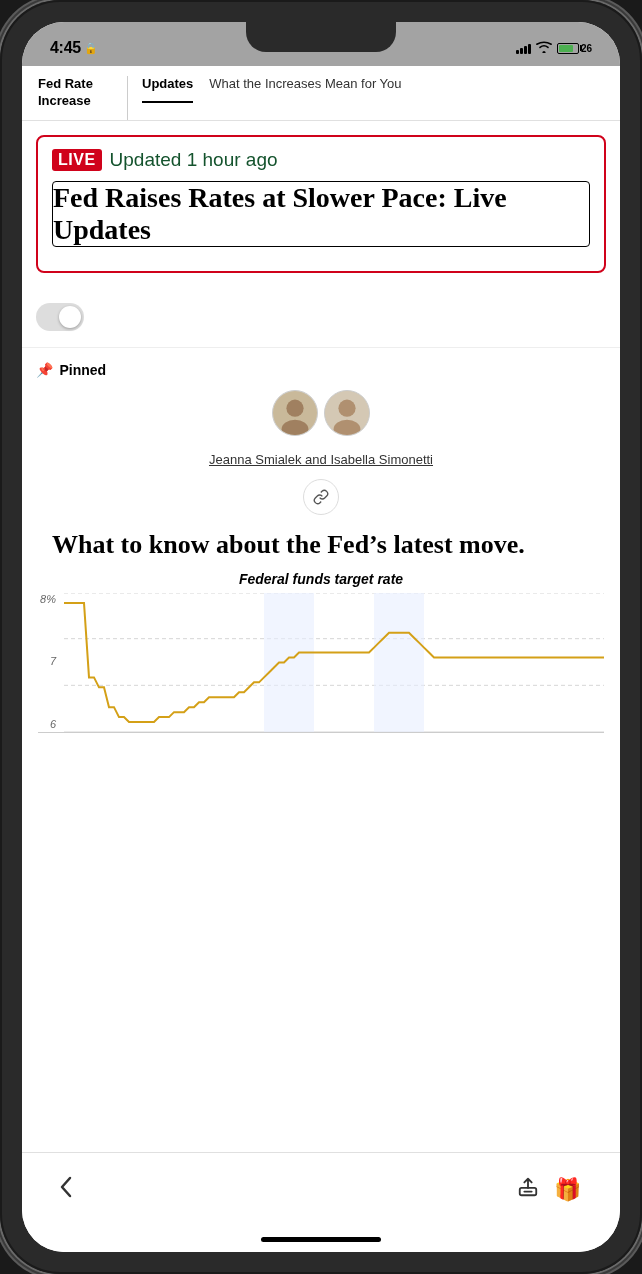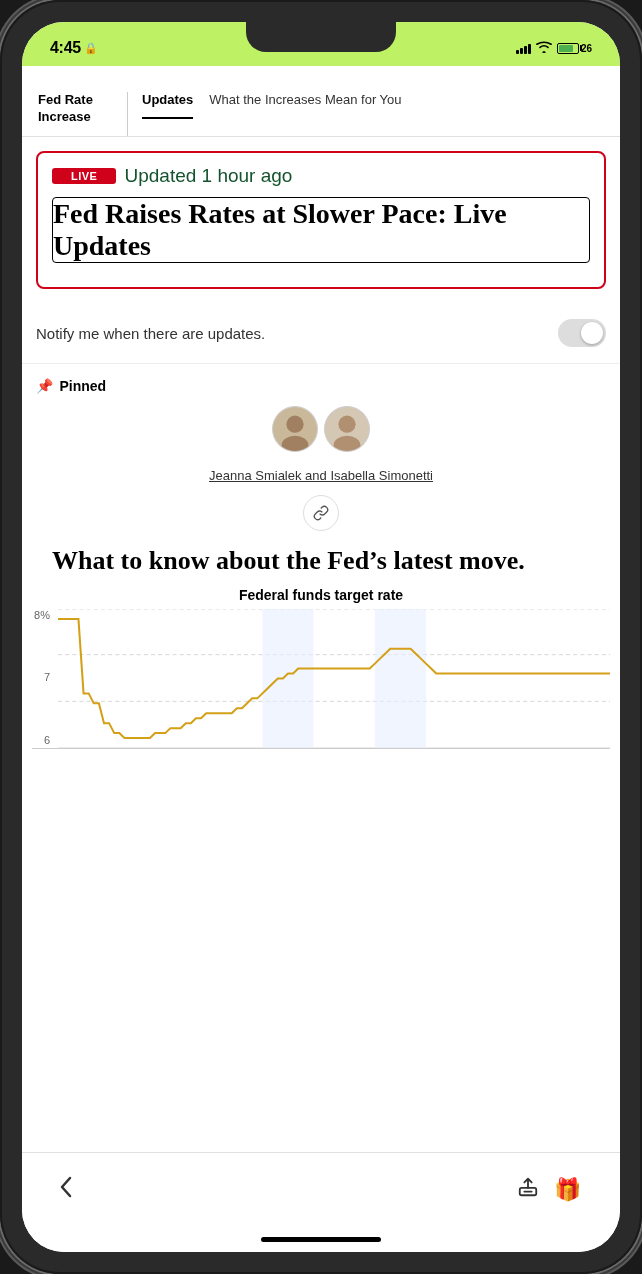--- a/index.html
+++ b/index.html
@@ -35,21 +35,21 @@
       bottom: 22px;
       background: #fff;
       border-radius: 42px;
       overflow: hidden;
       display: flex;
       flex-direction: column;
     }
 
     
     .status-bar {
-      background: #bef264;
+      background: #a3a3a3;
       display: flex;
       justify-content: space-between;
       align-items: center;
       padding: 12px 28px 4px 28px;
       min-height: 44px;
     }
 
     .status-time {
       font-size: 16px;
       font-weight: 700;
@@ -98,21 +98,20 @@
     .nav-bar {
       background: #fff;
       padding: 10px 16px 0 16px;
       border-bottom: 1px solid #e0e0e0;
     }
 
     .nav-title-row {
       display: flex;
       align-items: flex-start;
       gap: 0;
-      margin-top: 16px;
     }
 
     .nav-section-title {
       font-size: 13px;
       font-weight: 700;
       color: #000;
       min-width: 90px;
       padding-right: 14px;
       border-right: 1px solid #ccc;
       line-height: 1.3;
@@ -162,23 +161,23 @@
     .live-header {
       display: flex;
       align-items: center;
       gap: 8px;
       margin-bottom: 10px;
     }
 
     .live-badge {
       background: #d0021b;
       color: #fff;
-      font-size: 11px;
+      font-size: 16px;
       font-weight: 700;
-      padding: 2px 19px;
+      padding: 2px 6px;
       border-radius: 3px;
       letter-spacing: 0.5px;
     }
 
     .live-updated {
       font-size: 19px;
       color: #14532d;
     }
 
     .live-headline {
@@ -321,21 +320,22 @@
       padding: 14px 14px 10px 30px;
       font-size: 26px;
       font-weight: 800;
       color: #000;
       line-height: 1.2;
       font-family: Georgia, 'Times New Roman', serif;
     }
 
     
     .chart-section {
-      padding: 0 10px;
+      padding: 0 16px;
+      font-style: italic;
     }
 
     .chart-title {
       font-size: 14px;
       font-weight: 700;
       color: #000;
       text-align: center;
       margin-bottom: 6px;
     }
 
@@ -499,21 +499,20 @@
 
       <div class="live-card">
         <div class="live-header">
           <span class="live-badge">LIVE</span>
           <span class="live-updated">Updated 1 hour ago</span>
         </div>
         <div class="live-headline">Fed Raises Rates at Slower Pace: Live Updates</div>
       </div>
 
       <div class="notify-row">
-        <span class="notify-text">Notify me when there are updates.</span>
         <div class="toggle">
           <div class="toggle-knob"></div>
         </div>
       </div>
 
       <div class="pinned-section">
         <div class="pinned-header">
           <span class="pin-icon">📌</span>
           <span class="pinned-label">Pinned</span>
         </div>

